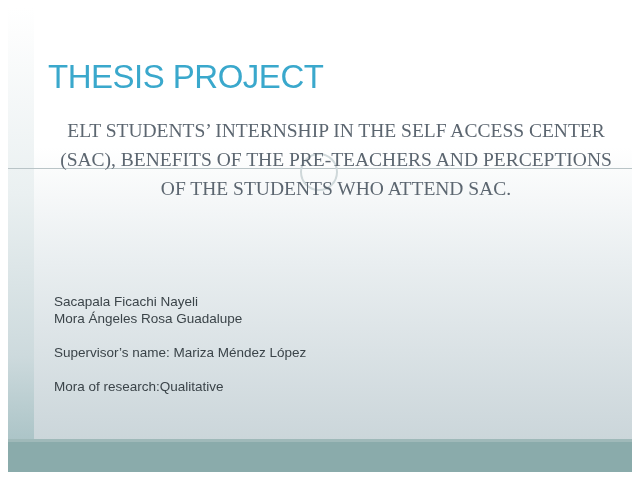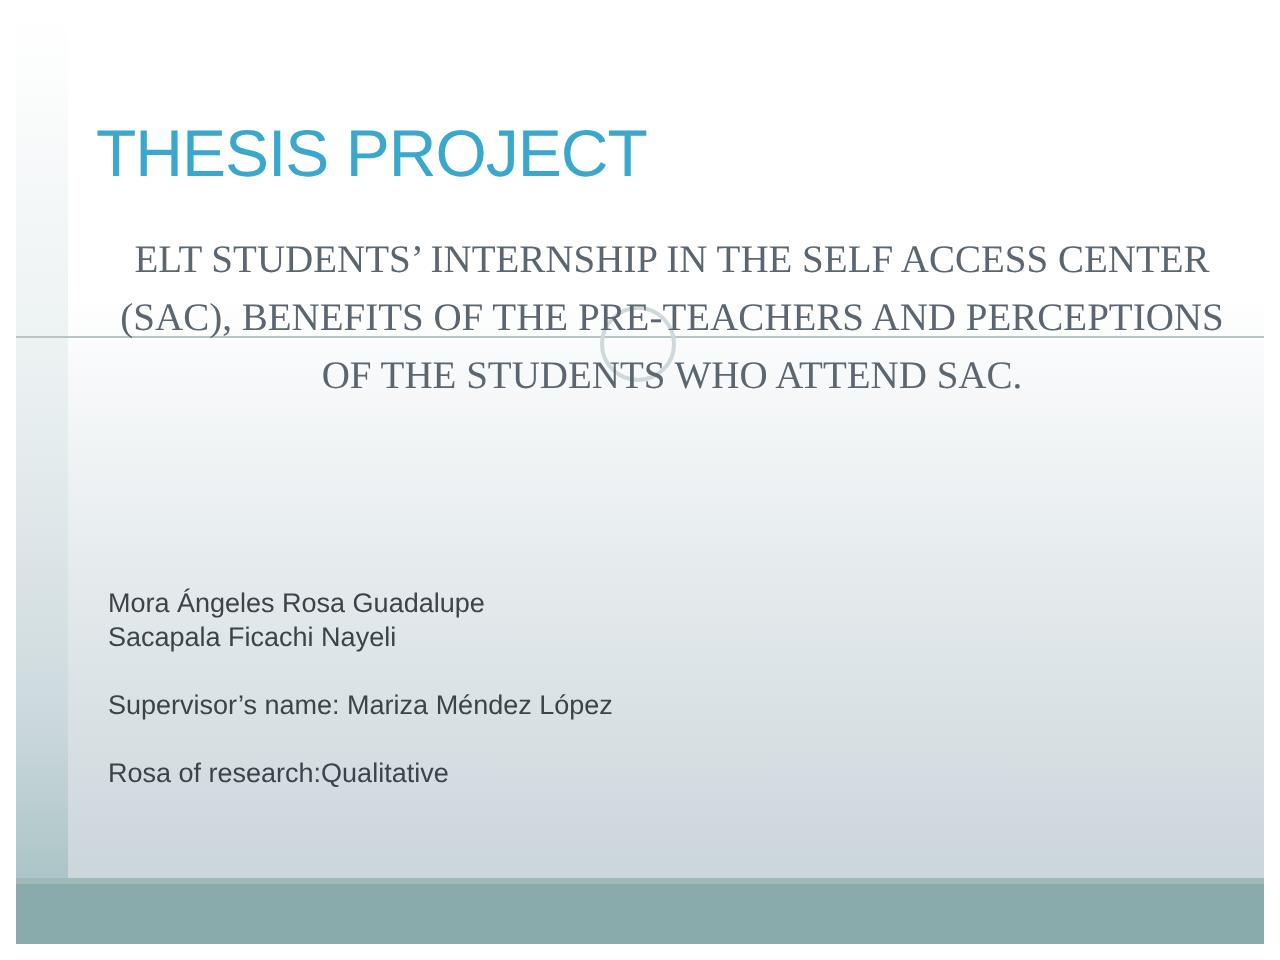--- a/index.html
+++ b/index.html
@@ -128,24 +128,24 @@
     <div class="left-band"></div>
     <div class="divider"></div>
     <div class="circle"></div>
 
     <div class="title">THESIS PROJECT</div>
 
     <div class="subtitle">ELT STUDENTS’ INTERNSHIP IN THE SELF ACCESS CENTER (SAC), BENEFITS OF THE PRE-TEACHERS AND PERCEPTIONS OF THE STUDENTS WHO ATTEND SAC.</div>
 
     <div class="body-block">
       <div class="spacer"></div>
+      <div class="line">Sacapala Ficachi Nayeli</div>
       <div class="line">Mora Ángeles Rosa Guadalupe</div>
-      <div class="line">Sacapala Ficachi Nayeli</div>
       <div class="spacer"></div>
       <div class="line">Supervisor’s name: Mariza Méndez López</div>
       <div class="spacer"></div>
-      <div class="line">Rosa of research:Qualitative</div>
+      <div class="line">Mora of research:Qualitative</div>
     </div>
 
     <div class="bottom-bar-inner"></div>
     <div class="bottom-bar"></div>
   </div>
 </div>
 
 </body></html>

